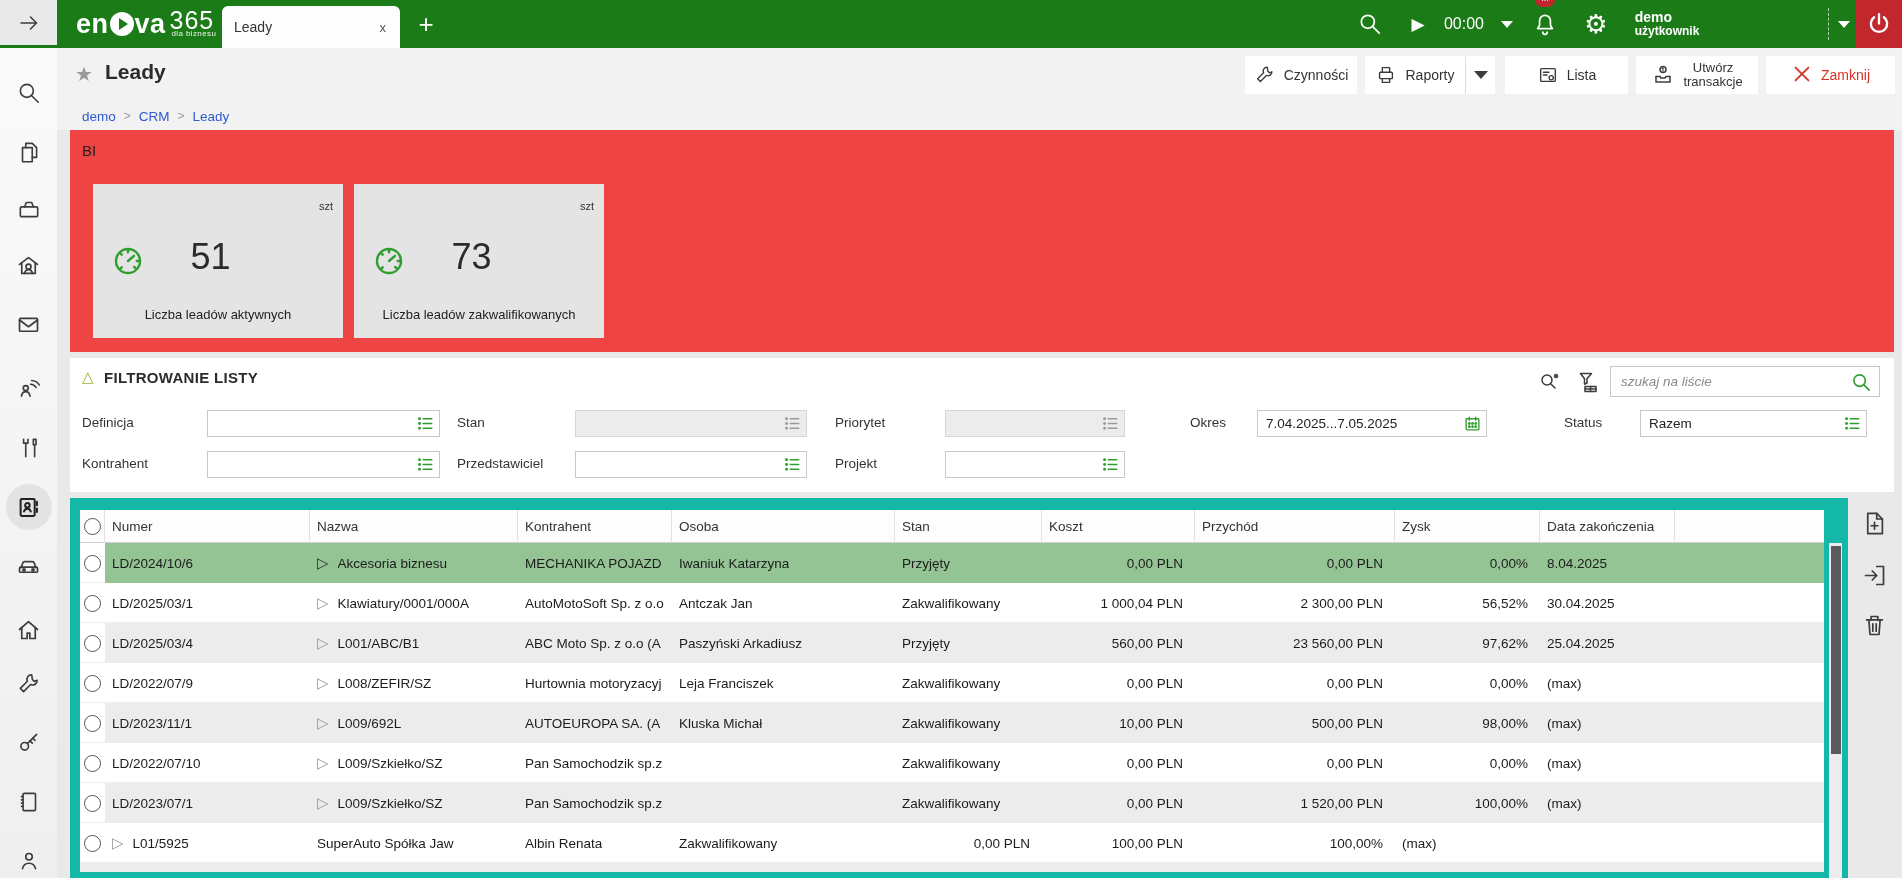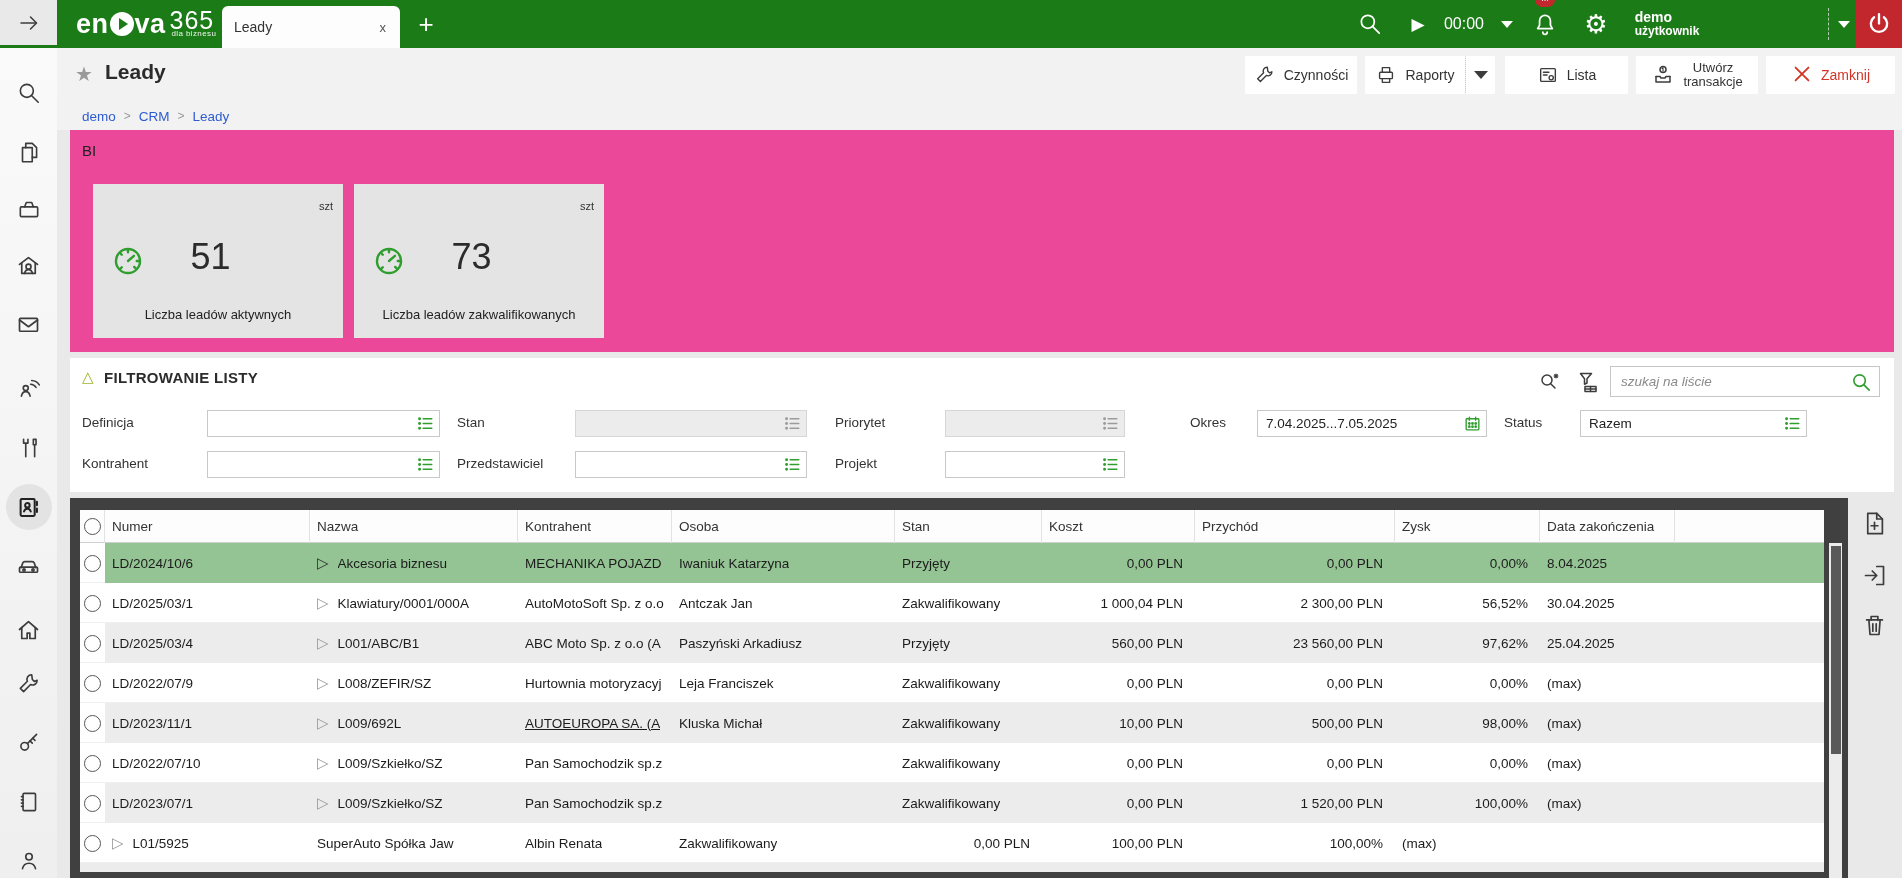--- a/index.html
+++ b/index.html
@@ -57,21 +57,21 @@
   .btn-lista { left:1448px; width:123px; }
   .btn-utworz { left:1579px; width:122px; }
   .btn-zamknij { left:1709px; width:129px; color:#d43425; }
 
   
   .breadcrumb { position:absolute; left:57px; top:102px; width:1845px; height:28px; background:#f2f2f2; display:flex; align-items:center; padding-left:25px; gap:8px; font-size:13.5px; }
   .bc-link { color:#2d5bd0; cursor:pointer; }
   .bc-sep { color:#9a9a9a; font-size:12px; }
 
   
-  .bi-panel { position:absolute; left:70px; top:130px; width:1824px; height:222px; background:#ec4899; }
+  .bi-panel { position:absolute; left:70px; top:130px; width:1824px; height:222px; background:#ef4444; }
   .bi-title { position:absolute; left:12px; top:12px; font-size:15px; color:#222; }
   .bi-card { position:absolute; top:54px; width:250px; height:154px; background:#e4e4e4; }
   .bi-card .unit { position:absolute; right:10px; top:16px; font-size:11px; color:#333; }
   .bi-card .gauge { position:absolute; left:18px; top:60px; }
   .bi-card .val { position:absolute; left:0; right:15px; top:52px; text-align:center; font-size:36px; color:#2b2b2b; }
   .bi-card .lbl { position:absolute; left:0; right:0; bottom:16px; text-align:center; font-size:13px; color:#222; }
   .bi-card1 { left:23px; } .bi-card2 { left:284px; }
 
   
   .filter-panel { position:absolute; left:70px; top:358px; width:1824px; height:134px; background:#fff; }
@@ -85,21 +85,21 @@
   .searchwrap .smag { position:absolute; right:6px; top:4px; }
   .ffield { position:absolute; height:27px; }
   .flabel { position:absolute; font-size:13.5px; color:#333; top:5px; }
   .finput { position:absolute; top:0; height:27px; background:#fff; border:1px solid #c8c8c8; display:flex; align-items:center; padding:0 4px 0 8px; cursor:text; }
   .finput .fval { flex:1; font-size:13.5px; color:#222; white-space:nowrap; overflow:hidden; }
   .finput .fbtn { width:20px; height:20px; display:flex; align-items:center; justify-content:center; cursor:pointer; }
   .finput.disabled { background:#ececec; border-color:#d6d6d6; }
   .frow1 { top:52px; } .frow2 { top:93px; }
 
   
-  .table-panel { position:absolute; left:70px; top:498px; width:1778px; height:380px; background:#404040; }
+  .table-panel { position:absolute; left:70px; top:498px; width:1778px; height:380px; background:#14b8a6; }
   .tgrid { display:grid; grid-template-columns:25px 205px 208px 154px 223px 147px 153px 200px 145px 135px 1fr; align-items:center; }
   .thead { position:absolute; left:10px; top:12px; right:24px; height:33px; background:#fdfdfd; border-bottom:1px solid #d0d0d0; }
   .thead .hcell { height:33px; display:flex; align-items:center; padding-left:7px; border-right:1px solid #e2e2e2; font-size:13.5px; color:#333; cursor:pointer; overflow:hidden; white-space:nowrap; }
   .thead .hcell.last { border-right:1px solid #e2e2e2; }
   .thead .hcell.fill { border-right:none; }
   .radio { width:17px; height:17px; border:1.5px solid #555; border-radius:50%; background:#fff; cursor:pointer; }
   .rows { position:absolute; left:10px; top:45px; right:24px; }
   .trow { height:40px; border-bottom:1px solid #f0f0f0; background:#fff; cursor:pointer; }
   .trow.alt .cell:not(.c-radio) { background:#ececec; }
   .trow.sel .cell:not(.c-radio) { background:#94c394;align-items:center; }
@@ -490,21 +490,21 @@
               <circle cx="8" cy="12" r=".9" fill="#2f9e2f"></circle>
               <circle cx="12" cy="12" r=".9" fill="#2f9e2f"></circle>
               <circle cx="16" cy="12" r=".9" fill="#2f9e2f"></circle>
               <circle cx="8" cy="16" r=".9" fill="#2f9e2f"></circle>
               <circle cx="12" cy="16" r=".9" fill="#2f9e2f"></circle>
               <circle cx="16" cy="16" r=".9" fill="#2f9e2f"></circle>
             </svg>
           </span>
       </div>
     </div>
-    <div class="ffield frow1" style="left:1434px; width:310px;">
+    <div class="ffield frow1" style="left:1494px; width:310px;">
       <span class="flabel" style="left:0">Status</span>
       <div class="finput" style="left:76px; width:227px;">
         <span class="fval">Razem</span>
         <span class="fbtn gic">
             <svg width="19" height="19" viewBox="0 0 24 24">
               <path d="M9 6h11M9 12h11M9 18h11"></path>
               <circle cx="4.5" cy="6" r="1" fill="#2f9e2f"></circle>
               <circle cx="4.5" cy="12" r="1" fill="#2f9e2f"></circle>
               <circle cx="4.5" cy="18" r="1" fill="#2f9e2f"></circle>
             </svg>
@@ -714,21 +714,21 @@
             <span class="radio"></span>
           </div>
           <div class="cell c-numer">
             <span style="overflow: hidden; white-space: nowrap;">LD/2023/11/1</span>
           </div>
           <div class="cell c-nazwa">
             <span class="tri">▷</span>
             <span style="overflow: hidden; white-space: nowrap;">L009/692L</span>
           </div>
           <div class="cell c-kontr">
-            <span style="overflow: hidden; white-space: nowrap; text-decoration: underline;">AUTOEUROPA SA. (A</span>
+            <span style="overflow: hidden; white-space: nowrap;">AUTOEUROPA SA. (A</span>
           </div>
           <div class="cell c-osoba">
             <span style="overflow: hidden; white-space: nowrap;">Kluska Michał</span>
           </div>
           <div class="cell c-stan">
             <span style="overflow: hidden; white-space: nowrap;">Zakwalifikowany</span>
           </div>
           <div class="cell num">
             <span style="overflow: hidden; white-space: nowrap;">10,00 PLN</span>
           </div>

